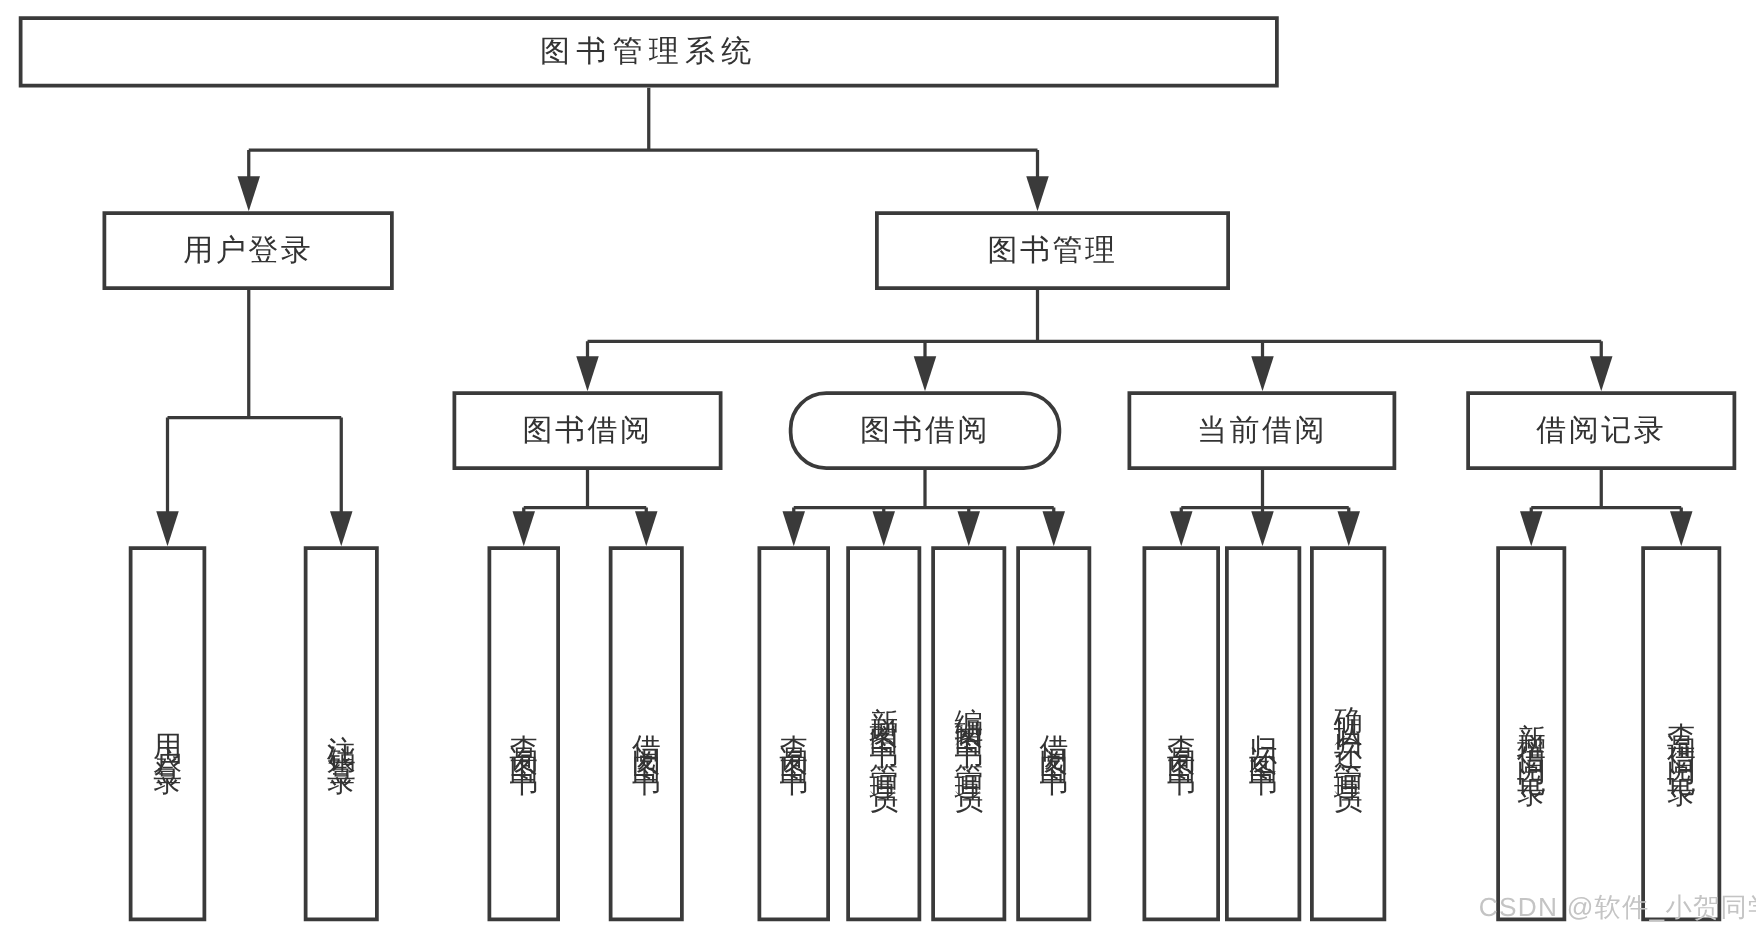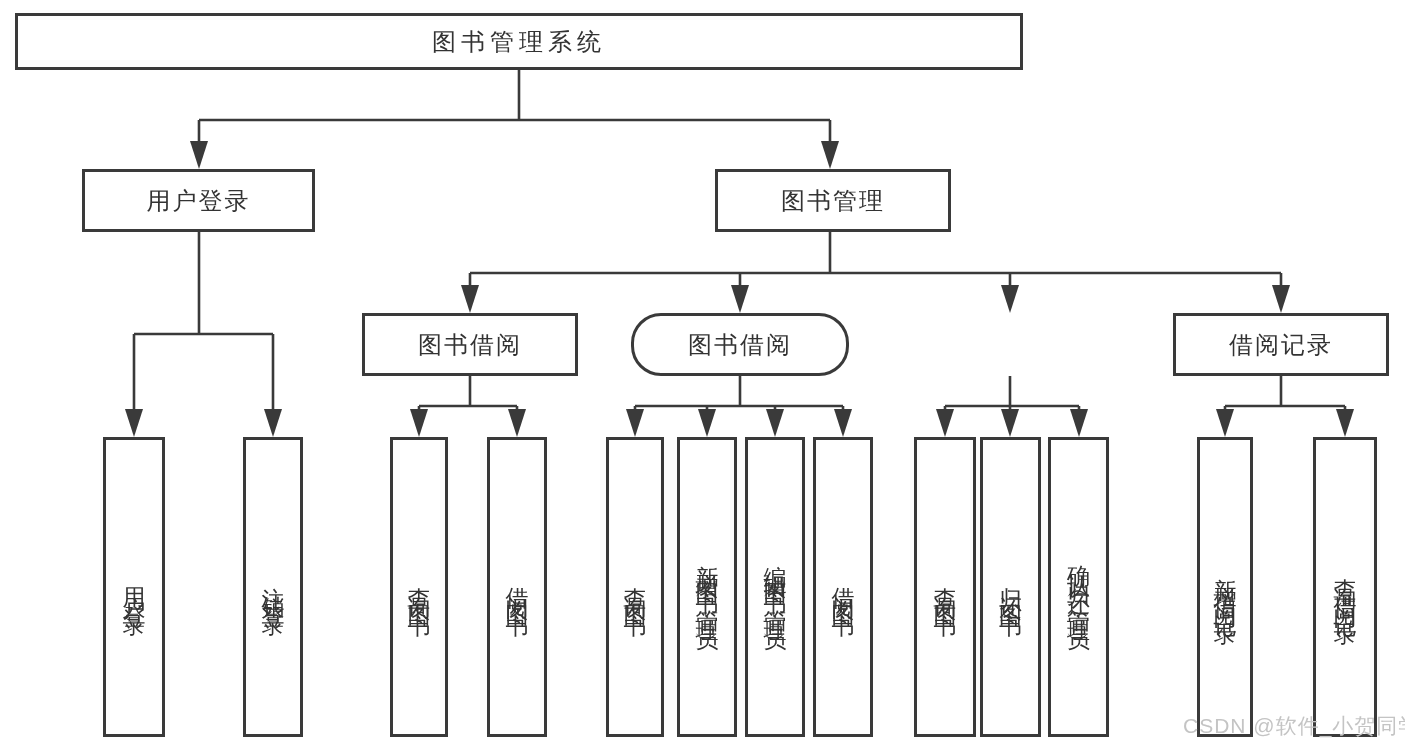--- a/index.html
+++ b/index.html
@@ -87,24 +87,25 @@
       <polygon points="1001,409 1019,409 1010,437"></polygon>
       <polygon points="1070,409 1088,409 1079,437"></polygon>
       <polygon points="1216,409 1234,409 1225,437"></polygon>
       <polygon points="1336,409 1354,409 1345,437"></polygon>
     </g>
   </svg>
 
   <div class="node h-node root-node" style="left:15px;top:13px;width:1008px;height:57px;">图书管理系统</div>
 
   <div class="node h-node" style="left:82px;top:169px;width:233px;height:63px;">用户登录</div>
-  <div class="node h-node" style="left:715px;top:169px;width:236px;height:63px;">图书管理</div>
+  <div class="node h-node" style="left:700px;top:169px;width:284px;height:63px;">图书管理</div>
 
   <div class="node h-node" style="left:362px;top:313px;width:216px;height:63px;">图书借阅</div>
   <div class="node h-node" style="left:631px;top:313px;width:218px;height:63px;border-radius:30px;">图书借阅</div>
+  <div class="node h-node" style="left:902px;top:313px;width:215px;height:63px;">当前借阅</div>
   <div class="node h-node" style="left:1173px;top:313px;width:216px;height:63px;">借阅记录</div>
 
   <div class="node v-node" style="left:103px;top:437px;width:62px;height:300px;">用户登录</div>
   <div class="node v-node" style="left:243px;top:437px;width:60px;height:300px;">注销登录</div>
 
   <div class="node v-node" style="left:390px;top:437px;width:58px;height:300px;">查询图书</div>
   <div class="node v-node" style="left:487px;top:437px;width:60px;height:300px;">借阅图书</div>
 
   <div class="node v-node" style="left:606px;top:437px;width:58px;height:300px;">查询图书</div>
   <div class="node v-node" style="left:677px;top:437px;width:60px;height:300px;">新增图书（管理员）</div>

